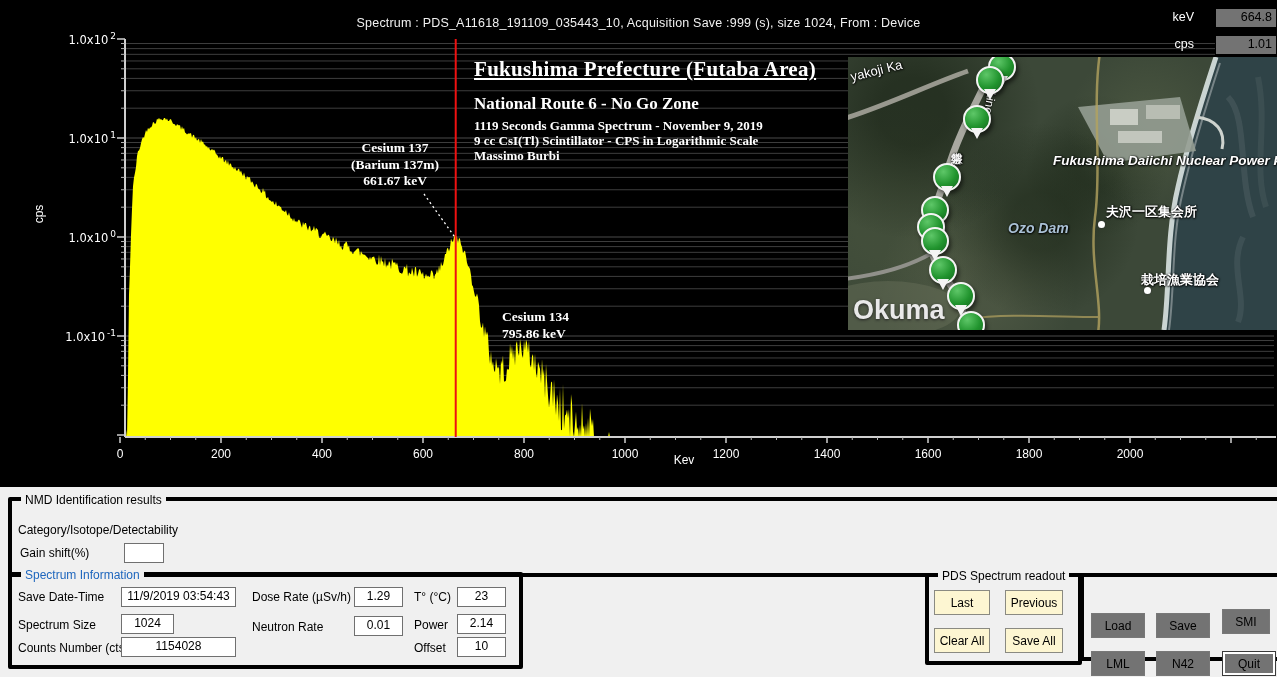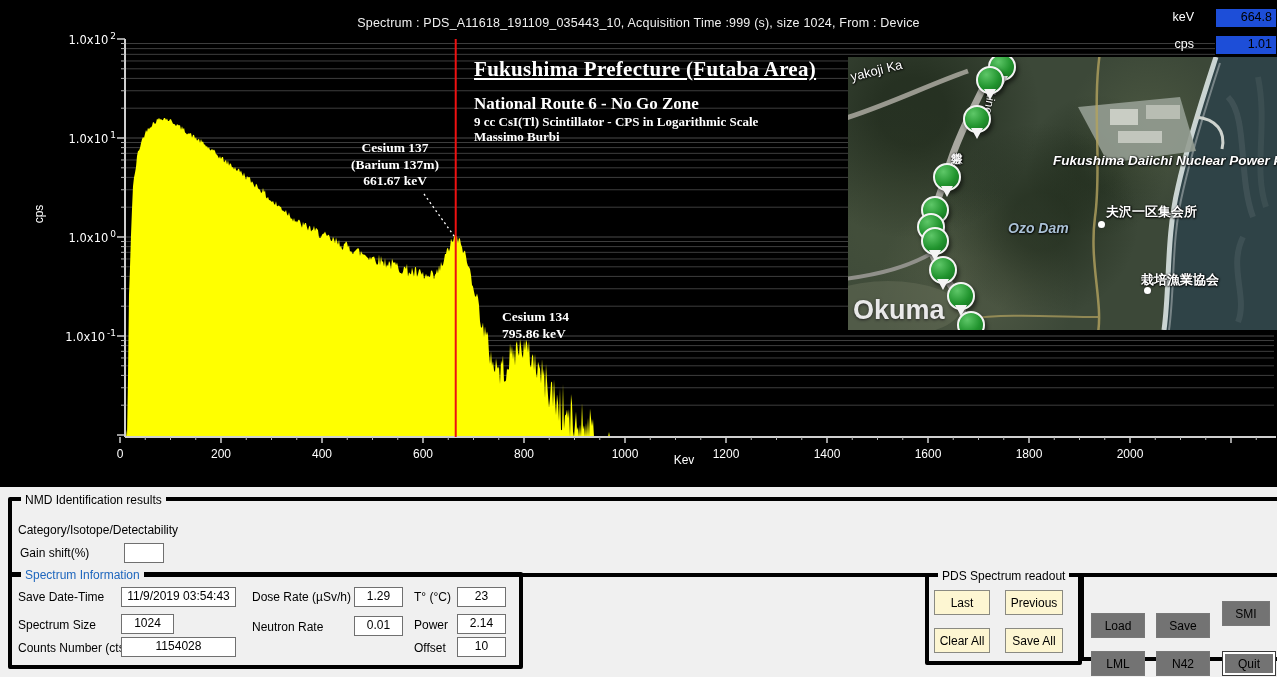--- a/index.html
+++ b/index.html
@@ -5,21 +5,21 @@
   html,body{margin:0;padding:0;background:#000;}
   #app{position:relative;width:1277px;height:677px;overflow:hidden;
        font-family:"Liberation Sans","DejaVu Sans",sans-serif;background:#000;}
 
   
   #chart-region{position:absolute;left:0;top:0;width:1277px;height:487px;background:#000;}
   #chart-svg{position:absolute;left:0;top:0;}
   #win-title{position:absolute;left:0;top:16px;width:1277px;text-align:center;
              color:#f0f0f0;font-size:12.5px;letter-spacing:.2px;}
   .readout-label{position:absolute;width:30px;text-align:right;color:#fff;font-size:12.5px;}
-  .readout-box{position:absolute;width:56px;height:17px;background:#1d4ed8;color:#000;
+  .readout-box{position:absolute;width:56px;height:17px;background:#737373;color:#000;
                font-size:12.5px;text-align:right;padding:1px 4px 0 0;border:1px solid #000;}
   #kev-label{left:1164px;top:10px;}
   #kev-box{left:1215px;top:8px;}
   #cps-label{left:1164px;top:37px;}
   #cps-box{left:1215px;top:35px;}
   .ylab{position:absolute;left:30px;width:86px;text-align:right;color:#fff;
         font-size:11.5px;font-family:"DejaVu Sans",sans-serif;}
   .ylab sup{font-size:9px;margin-left:2px;}
   #y-axis-title{position:absolute;left:30px;top:207px;color:#fff;font-size:12px;
                 transform:rotate(-90deg);transform-origin:center;}
@@ -214,33 +214,34 @@
         <line x1="1130" y1="437" x2="1130" y2="443" stroke="#cfcfcf" stroke-width="1.5"></line>
         <line x1="1155.25" y1="437" x2="1155.25" y2="440" stroke="#b5b5b5" stroke-width="1"></line>
         <line x1="1180.5" y1="437" x2="1180.5" y2="440" stroke="#b5b5b5" stroke-width="1"></line>
         <line x1="1205.75" y1="437" x2="1205.75" y2="440" stroke="#b5b5b5" stroke-width="1"></line>
         <line x1="1231" y1="437" x2="1231" y2="443" stroke="#cfcfcf" stroke-width="1.5"></line>
         <line x1="1256.25" y1="437" x2="1256.25" y2="440" stroke="#b5b5b5" stroke-width="1"></line>
         <line x1="455.724" y1="39" x2="455.724" y2="437" stroke="#ee1111" stroke-width="2"></line>
         <line x1="424" y1="194" x2="454" y2="236" stroke="#fff" stroke-width="1.3" stroke-dasharray="2,3"></line>
       </svg>
 
-    <div id="win-title">Spectrum : PDS_A11618_191109_035443_10, Acquisition Time :999 (s), size 1024, From : Device</div>
+    <div id="win-title">Spectrum : PDS_A11618_191109_035443_10, Acquisition Save :999 (s), size 1024, From : Device</div>
 
     <div id="kev-label" class="readout-label">keV</div>
     <div id="kev-box" class="readout-box">664.8</div>
     <div id="cps-label" class="readout-label">cps</div>
     <div id="cps-box" class="readout-box">1.01</div>
 
     <div id="y-axis-title">cps</div>
     <div id="x-axis-title">Kev</div>
 
     <div id="ann-title" class="serif">
       <div class="l1">Fukushima Prefecture (Futaba Area)</div>
       <div class="l2">National Route 6 - No Go Zone</div>
+      <div class="l3">1119 Seconds Gamma Spectrum - November 9, 2019</div>
       <div class="l4">9 cc CsI(Tl) Scintillator - CPS in Logarithmic Scale</div>
       <div class="l5">Massimo Burbi</div>
     </div>
 
     <div id="ann-cs137" class="serif">
       <div>Cesium 137</div>
       <div>(Barium 137m)</div>
       <div>661.67 keV</div>
     </div>
 
@@ -350,19 +351,19 @@
       <span class="gb-legend">PDS Spectrum readout</span>
     <button class="btn cream" style="left: 5px; top: 13px; width: 56px;">Last</button>
         <button class="btn cream" style="left: 76px; top: 13px; width: 58px;">Previous</button>
         <button class="btn cream" style="left: 5px; top: 51px; width: 56px;">Clear All</button>
         <button class="btn cream" style="left: 76px; top: 51px; width: 58px;">Save All</button>
       </div>
 
     <div id="gb-act" class="groupbox">
         <button class="btn gray" style="left: 7px; top: 12px; width: 54px;">Load</button>
         <button class="btn gray" style="left: 72px; top: 12px; width: 54px;">Save</button>
-        <button class="btn gray" style="left: 138px; top: 0; width: 48px;">SMI</button>
+        <button class="btn gray" style="left: 138px; top: 8px; width: 48px;">SMI</button>
         <button class="btn gray" style="left: 7px; top: 50px; width: 54px;">LML</button>
         <button class="btn gray" style="left: 72px; top: 50px; width: 54px;">N42</button>
         <button class="btn gray focus" style="left: 138px; top: 50px; width: 54px;">Quit</button>
       </div>
   </div>
 </div>
 
 </body></html>

